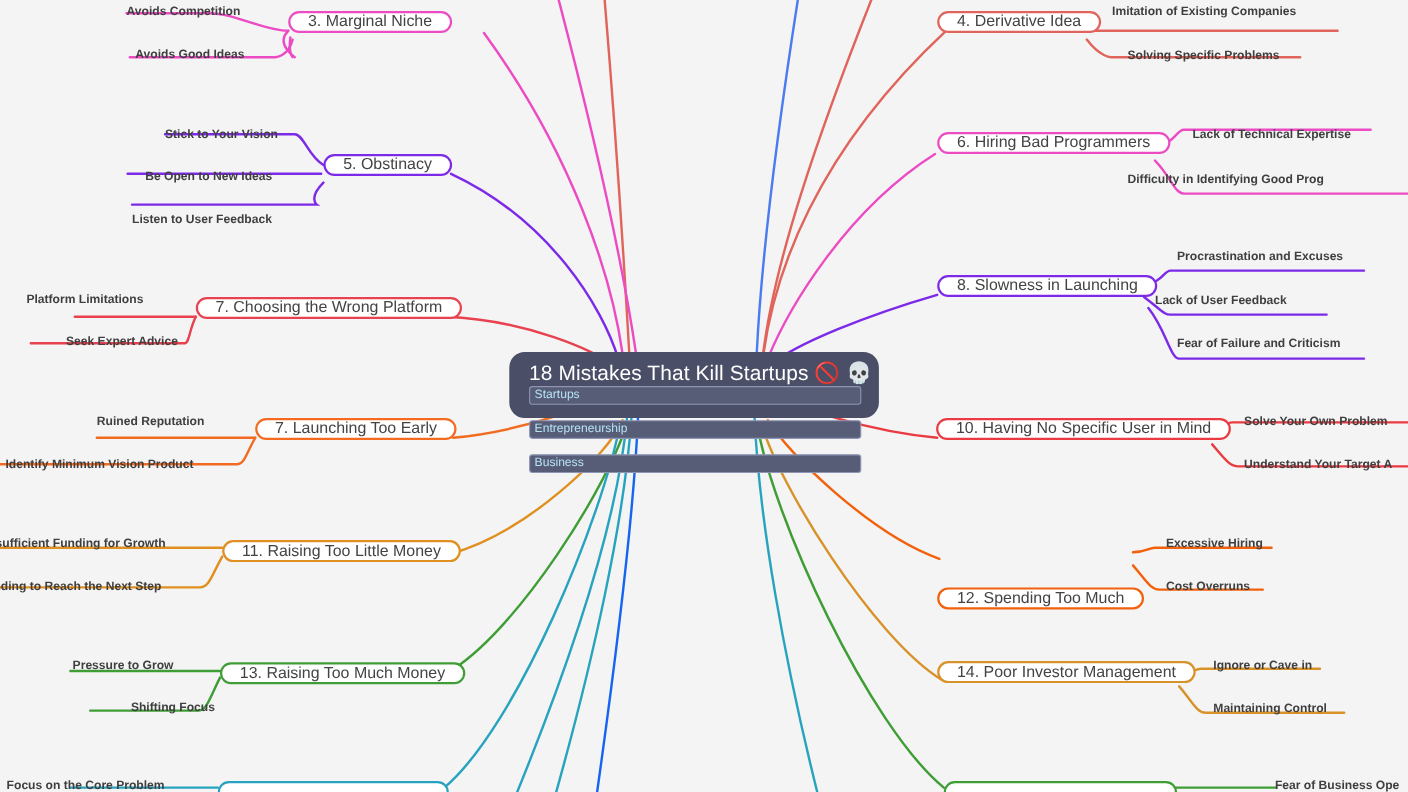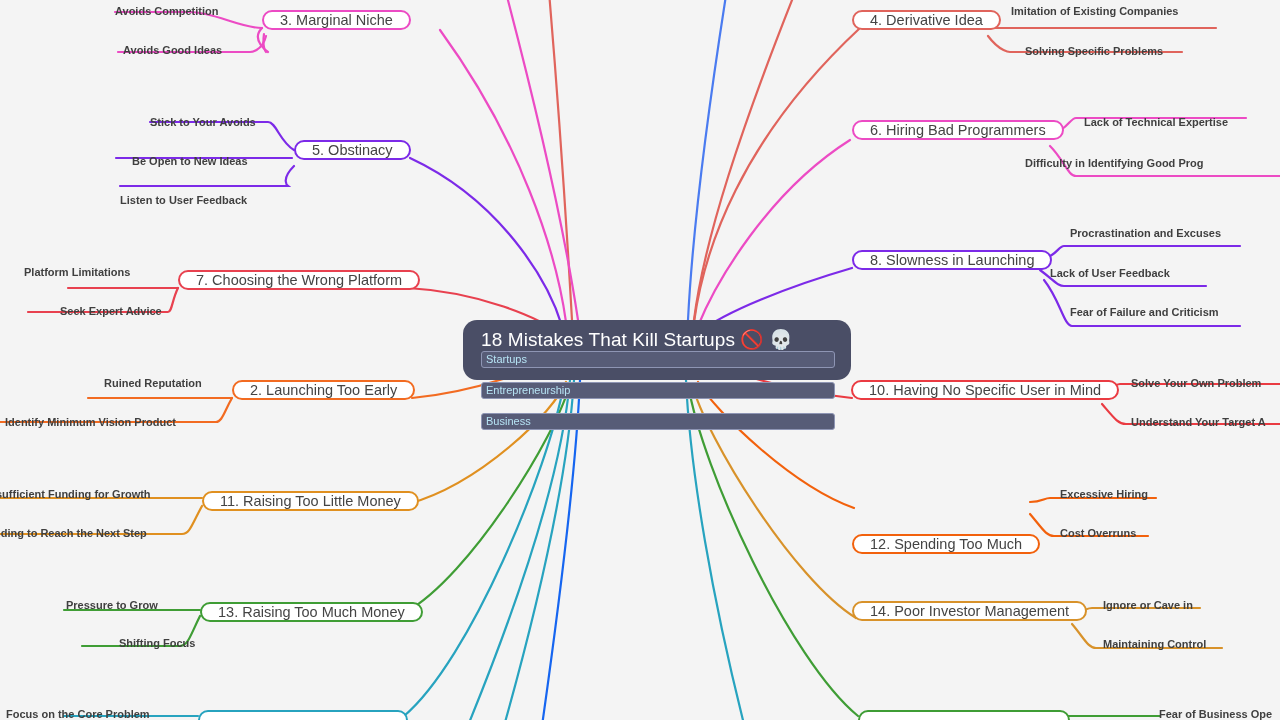--- a/index.html
+++ b/index.html
@@ -22,21 +22,21 @@
     left: 0; top: 0;
     width: 1280px;
     height: 720px;
     pointer-events: none;
   }
   
   .root {
     position: absolute;
     left: 463px;
     top: 320px;
-    width: 388px;
+    width: 336px;
     height: 60px;
     background: #4a4e66;
     border-radius: 14px;
     box-sizing: border-box;
     padding: 9px 16px 0 18px;
     z-index: 40;
   }
   .root-title {
     color: #ffffff;
     font-size: 19px;
@@ -200,21 +200,21 @@
 
   <div class="node" style="left:178px; top:270px; border-color:#e8414f;">
     <span>7. Choosing the Wrong Platform</span>
   </div>
 
   <div class="node" style="left:852px; top:250px; border-color:#7c2ae8;">
     <span>8. Slowness in Launching</span>
   </div>
 
   <div class="node" style="left:232px; top:380px; border-color:#f26b21;">
-    <span>2. Launching Too Early</span>
+    <span>7. Launching Too Early</span>
   </div>
 
   <div class="node" style="left:851px; top:380px; border-color:#ea3b42;">
     <span>10. Having No Specific User in Mind</span>
   </div>
 
   <div class="node" style="left:202px; top:491px; border-color:#e09020;">
     <span>11. Raising Too Little Money</span>
   </div>
 
@@ -246,21 +246,21 @@
   </div>
 
   <div class="leaf r" style="left:1000px; top:3px;margin-left:11px;">
     <span>Imitation of Existing Companies</span>
   </div>
   <div class="leaf r" style="left:1025px; top:43px;">
     <span>Solving Specific Problems</span>
   </div>
 
   <div class="leaf l" style="left:150px; top:114px;">
-    <span>Stick to Your Avoids</span>
+    <span>Stick to Your Vision</span>
   </div>
   <div class="leaf l" style="left:132px; top:153px;">
     <span>Be Open to New Ideas</span>
   </div>
   <div class="leaf l" style="left:120px; top:192px;">
     <span>Listen to User Feedback</span>
   </div>
 
   <div class="leaf r" style="left:1084px; top:114px;">
     <span>Lack of Technical Expertise</span>
@@ -279,21 +279,21 @@
   <div class="leaf r" style="left:1070px; top:225px;">
     <span>Procrastination and Excuses</span>
   </div>
   <div class="leaf r" style="left:1050px; top:265px;">
     <span>Lack of User Feedback</span>
   </div>
   <div class="leaf r" style="left:1070px; top:304px;">
     <span>Fear of Failure and Criticism</span>
   </div>
 
-  <div class="leaf l" style="left:104px; top:375px;text-align:center;">
+  <div class="leaf l" style="left:88px; top:375px;text-align:center;">
     <span>Ruined Reputation</span>
   </div>
   <div class="leaf l" style="left:5px; top:414px;">
     <span>Identify Minimum Vision Product</span>
   </div>
 
   <div class="leaf r" style="left:1131px; top:375px;">
     <span>Solve Your Own Problem</span>
   </div>
   <div class="leaf r" style="left:1131px; top:414px;">

